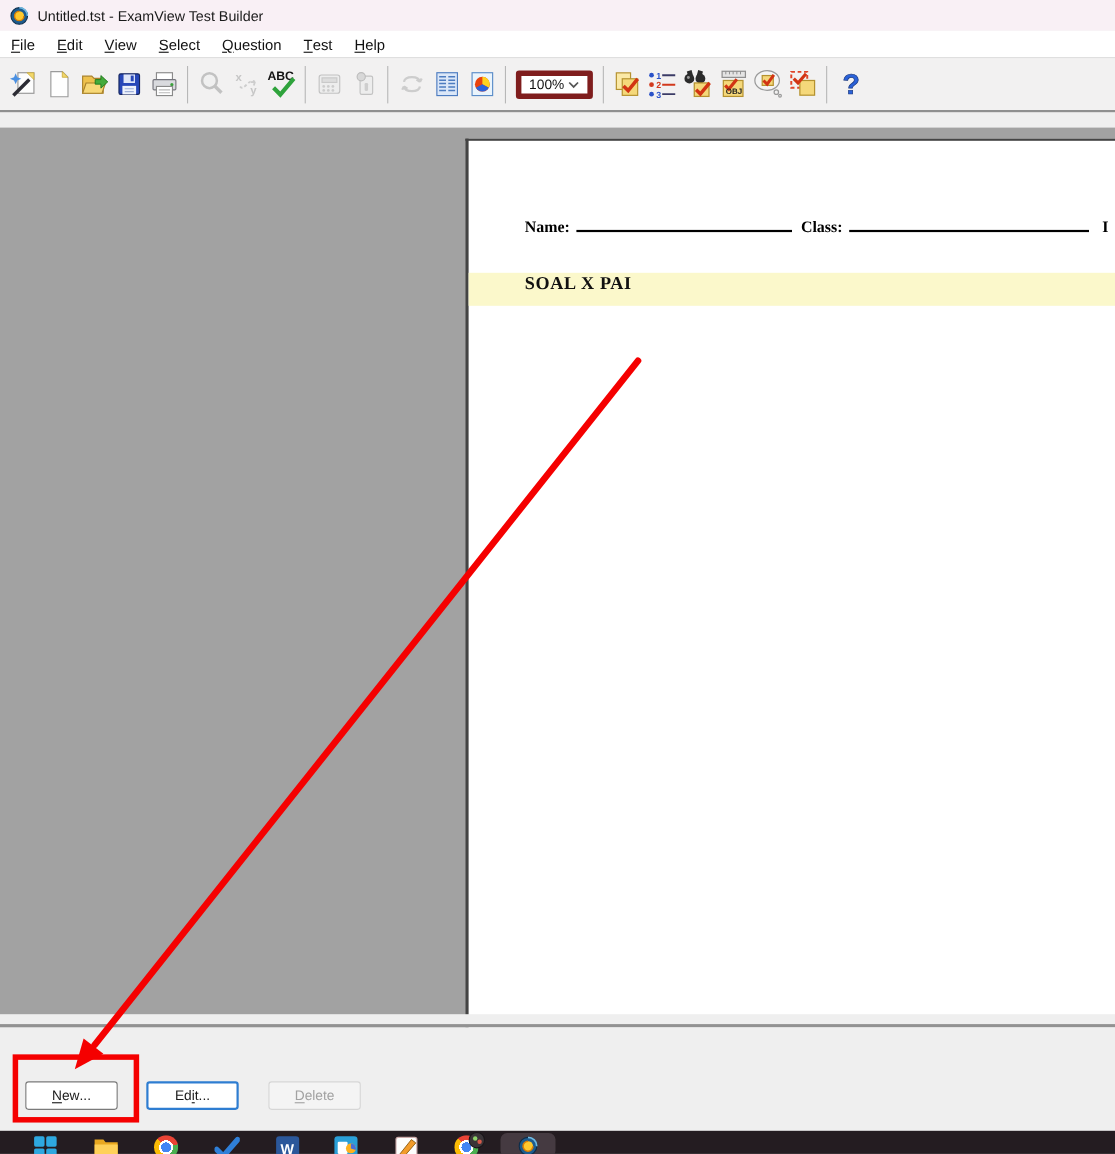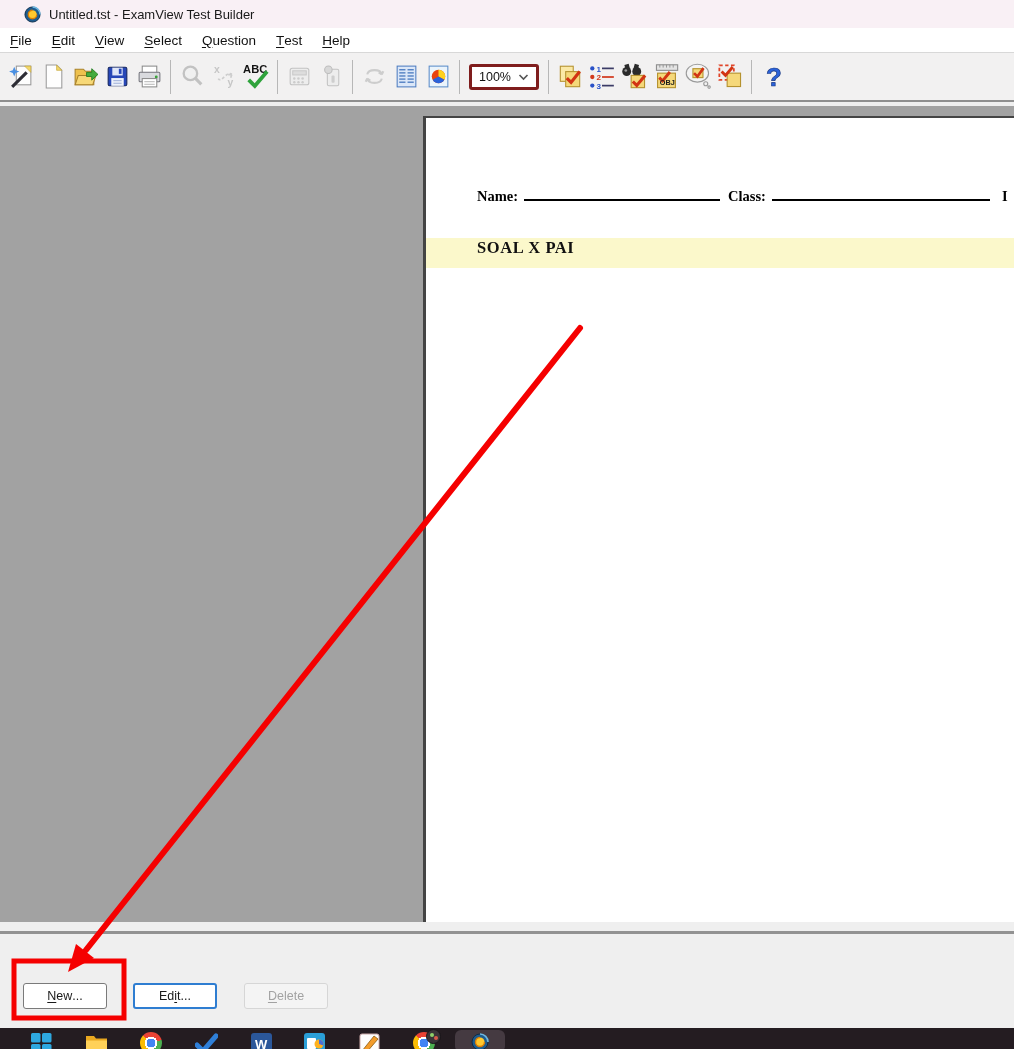--- a/index.html
+++ b/index.html
@@ -2,39 +2,39 @@
 <html style="--hl: #fbf8cb;"><head>
 <meta charset="utf-8">
 <style>
   * { box-sizing: border-box; margin: 0; padding: 0; }
   html,body { width:1014px; height:1049px; overflow:hidden; }
   body { position:relative; font-family:"Liberation Sans", sans-serif; background:#efefef; }
   u { text-decoration:underline; text-underline-offset:2px; }
 
   
   #titlebar { position:absolute; left:0; top:0; width:1014px; height:28px;
-    background:#f9f0f5; display:flex; align-items:center; padding-left:24px; gap:8px; }
+    background:#f9f0f5; display:flex; align-items:center; padding-left:9px; gap:8px; }
   #titlebar .title { font-size:13px; color:#1a1a1a; }
 
   
   #menubar { position:absolute; left:0; top:28px; width:1014px; height:25px;
     background:#ffffff; border-bottom:1px solid #d8d8d8; display:flex; align-items:center; }
   .menu-item { padding:0 10px; font-size:13.5px; color:#111; height:100%; display:flex; align-items:center; cursor:default; }
 
   
   #toolbar { position:absolute; left:0; top:53px; width:1014px; height:49px;
     background:#f2f1f1; border-bottom:2px solid #8f8f8f; display:flex; align-items:center; padding-left:5px; }
   .tb-btn { width:32px; height:34px; display:flex; align-items:center; justify-content:center; border-radius:3px; }
   .tb-sep { width:1px; height:34px; background:#b7b7b7; margin:0 5px; }
-  #zoom-select { width:70px; height:26px; background:#fff; border:3px solid #7f1d1d; border-radius:3px;
+  #zoom-select { width:70px; height:26px; background:#fff; border:5px solid #7f1d1d; border-radius:3px;
     display:flex; align-items:center; justify-content:space-between; padding:0 7px; font-size:12.5px; color:#111; margin:0 4px; }
   svg text { font-family:"Liberation Sans", sans-serif; }
 
   
-  #workspace { position:absolute; left:0; top:106px; width:1014px; height:820px; background:#a2a2a2; overflow:hidden; }
+  #workspace { position:absolute; left:0; top:116px; width:1014px; height:820px; background:#a2a2a2; overflow:hidden; }
   #page { position:absolute; left:423px; top:10px; right:0; bottom:0; background:#ffffff;
     border-left:3px solid #444444; border-top:2px solid #444444; }
   #doc-header { position:absolute; left:51px; top:68px; right:4px; font-family:"Liberation Serif", serif;
     font-weight:bold; font-size:14.5px; color:#000; white-space:nowrap; }
   .blank { display:inline-block; border-bottom:2px solid #000; height:15px; vertical-align:baseline; }
   #blank-name { width:196px; margin-left:6px; margin-right:8px; }
   #blank-class { width:218px; margin-left:6px; margin-right:12px; }
   #section-band { position:absolute; left:0; right:0; top:120px; height:30px; background:var(--hl,#fbf8cb);
     display:flex; align-items:flex-start; padding-left:51px; }
   #section-band span { font-family:"Liberation Serif", serif; font-weight:bold; font-size:16.5px;

